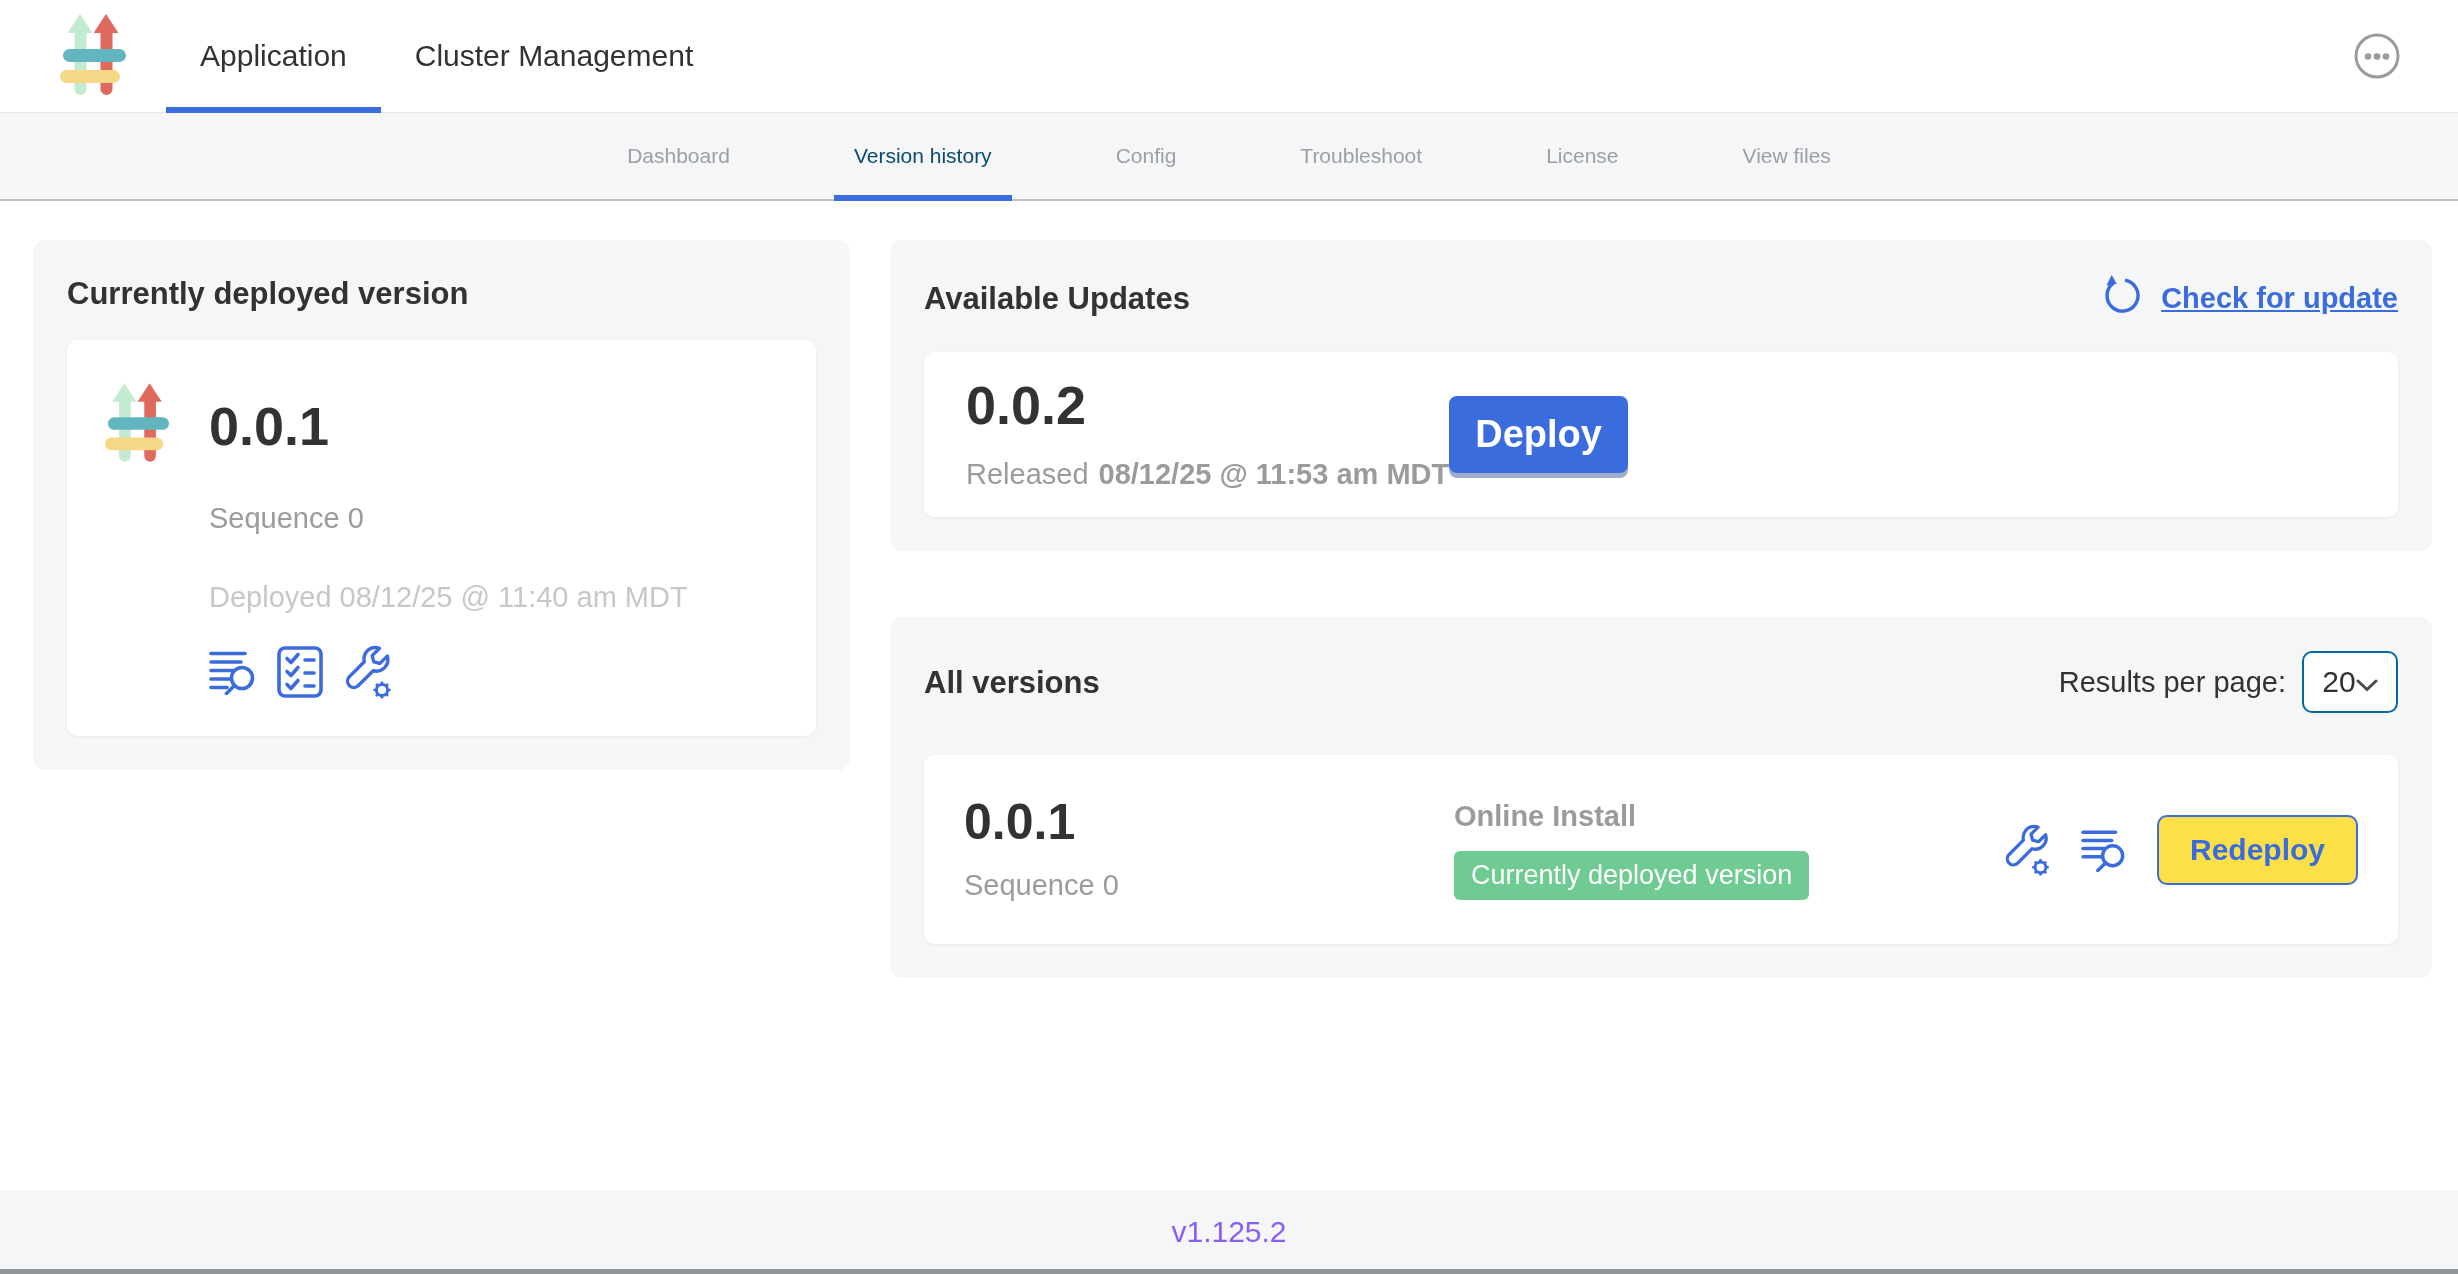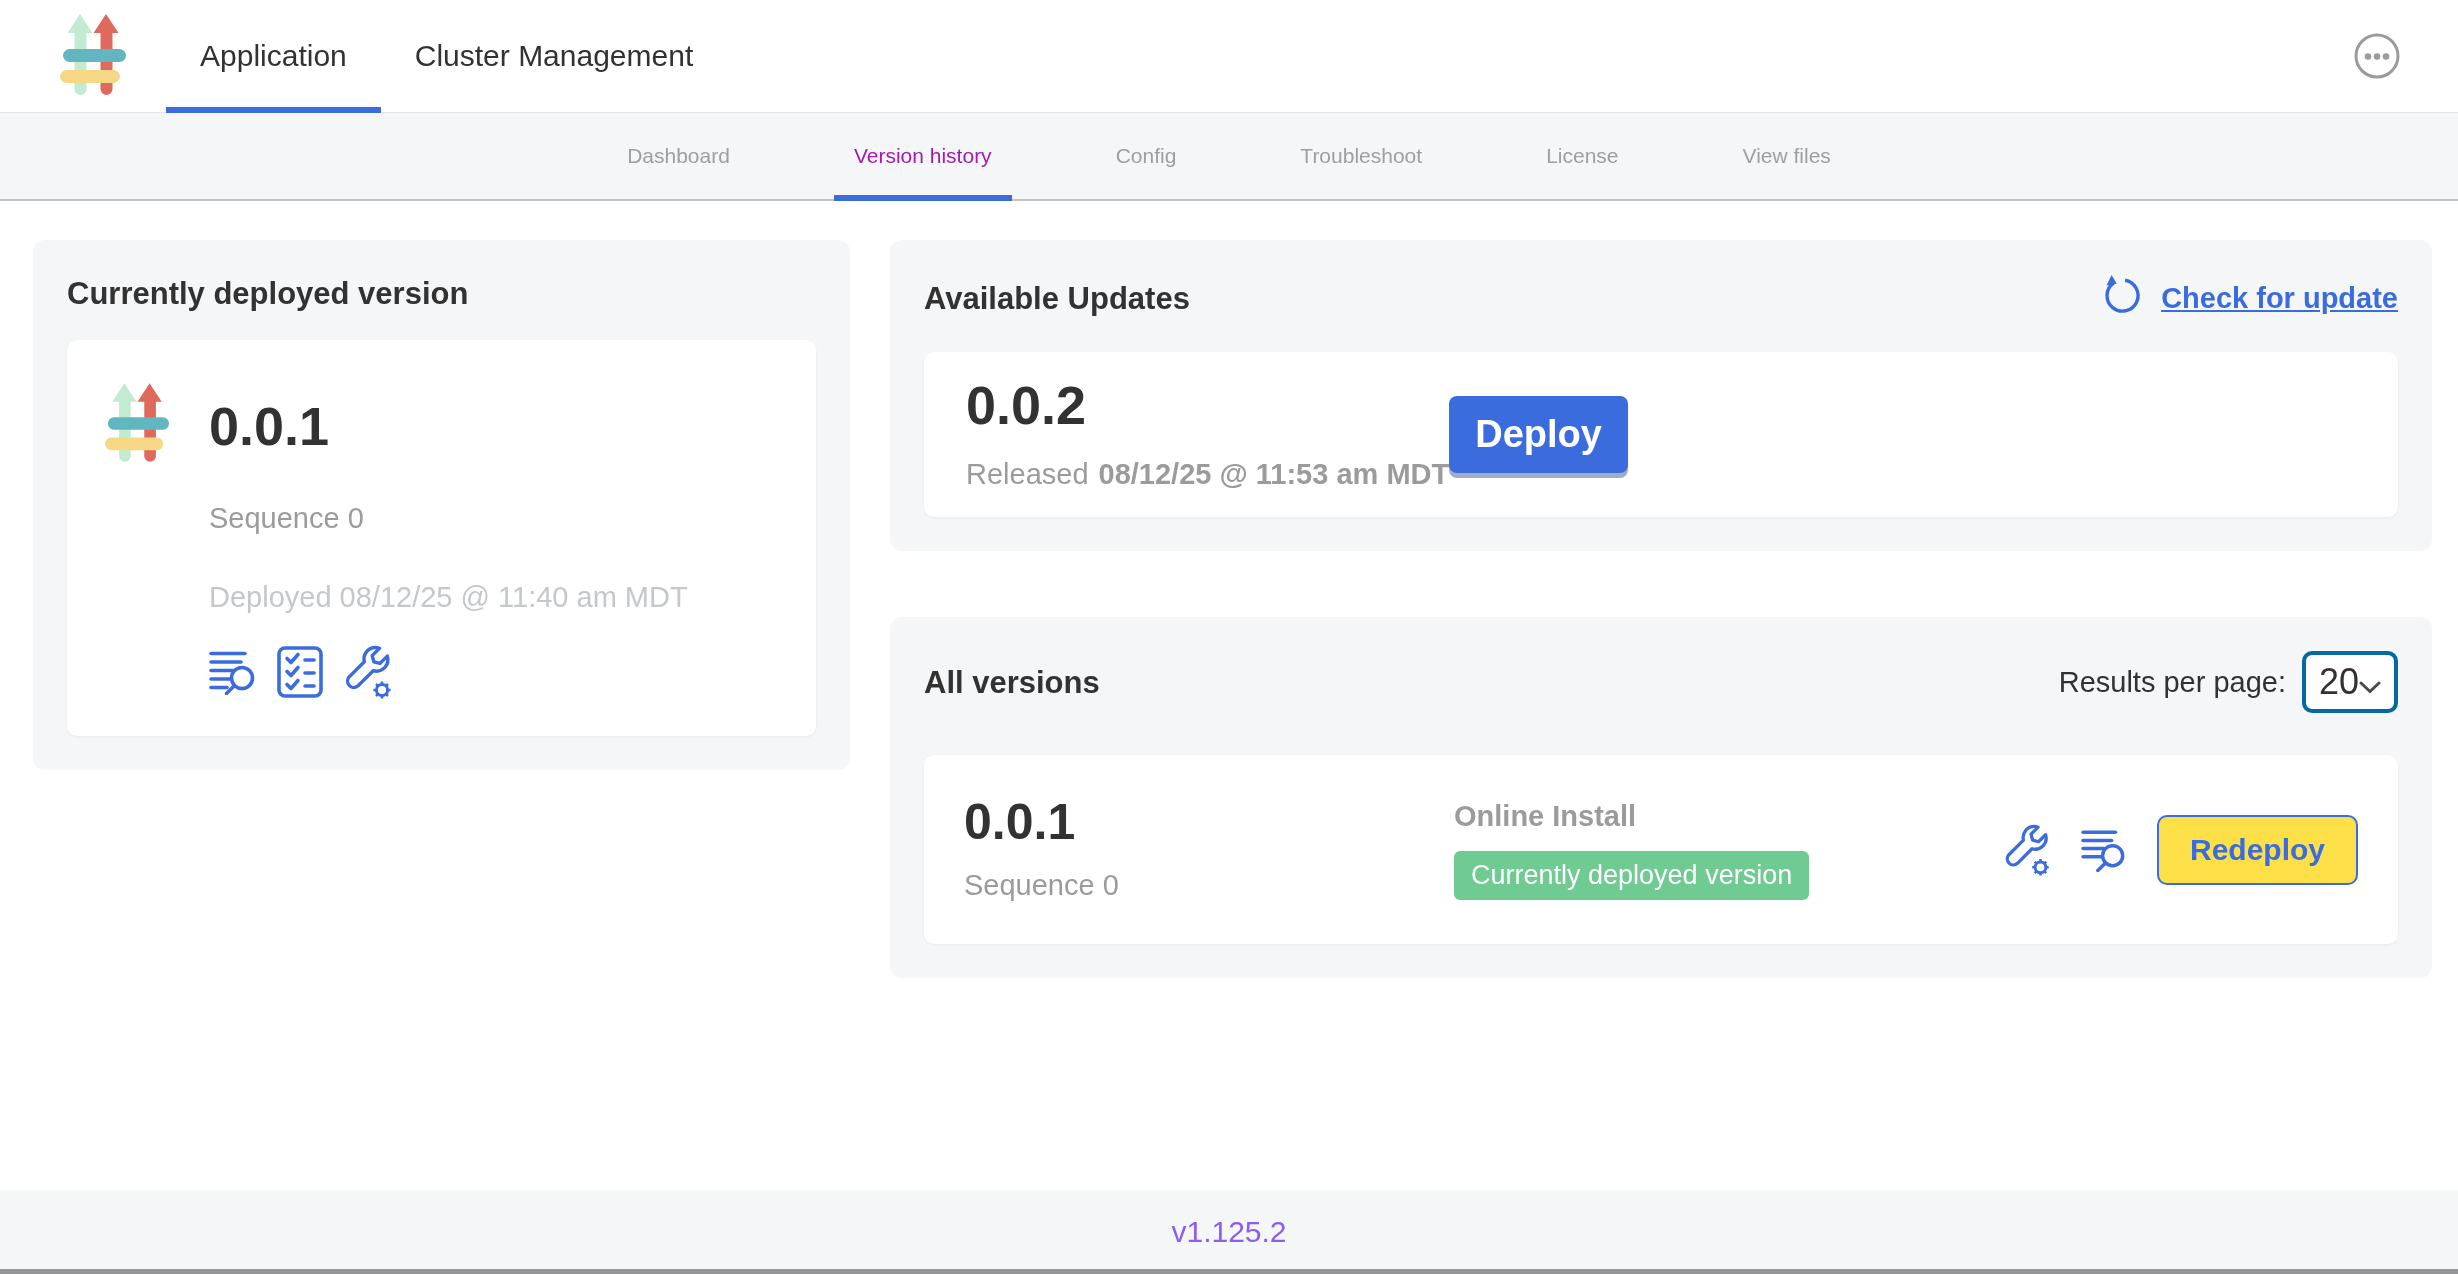--- a/index.html
+++ b/index.html
@@ -30,21 +30,21 @@
 
   
   .subnav {
     height:88px; background:#f4f6f8; border-bottom:2px solid #bfc3c6;
     display:flex; justify-content:center; gap:84px;
   }
   .s-tab {
     display:flex; align-items:center; padding:0 20px; font-size:21px;
     color:#9da0a3; position:relative; cursor:pointer; white-space:nowrap;
   }
-  .s-tab.active { color:#a21caf; }
+  .s-tab.active { color:#0c4a6e; }
   .s-tab.active::after {
     content:""; position:absolute; left:0; right:0; bottom:-2px;
     height:6px; background:#3b6cde;
   }
 
   
   .main {
     height:989px; background:#fff; display:flex; align-items:flex-start;
     gap:40px; padding:39px 26px 0 33px;
   }
@@ -78,23 +78,23 @@
   .released b { font-weight:700; }
   .deploy-btn {
     background:#3b6cde; color:#fff; border:none; border-radius:8px;
     font-size:38px; font-weight:700; padding:17px 26px; cursor:pointer;
     box-shadow:0 5px 0 rgba(43,71,143,.45);
   }
 
   
   .rpp { display:flex; align-items:center; gap:16px; font-size:29px; color:#323232; }
   .rpp-select {
-    width:96px; height:62px; background:#fff; border:4px solid #0369a1;
+    width:96px; height:62px; background:#fff; border:2px solid #0369a1;
     border-radius:10px; display:flex; align-items:center; justify-content:center;
-    gap:0; font-size:36px; color:#323232; cursor:pointer;
+    gap:0; font-size:30px; color:#323232; cursor:pointer;
   }
   .version-row { margin-top:42px; padding:42px 40px; display:flex; align-items:center; }
   .vr-left { width:490px; }
   .vr-left .big-version { font-size:50px; }
   .vr-seq { margin-top:22px; font-size:29px; color:#9b9b9b; }
   .vr-mid { flex:1; }
   .install-type { font-size:29px; font-weight:700; color:#9b9b9b; }
   .badge {
     display:inline-block; margin-top:18px; background:#6fcb91; color:#fff;
     font-size:27px; padding:9px 17px; border-radius:6px;

